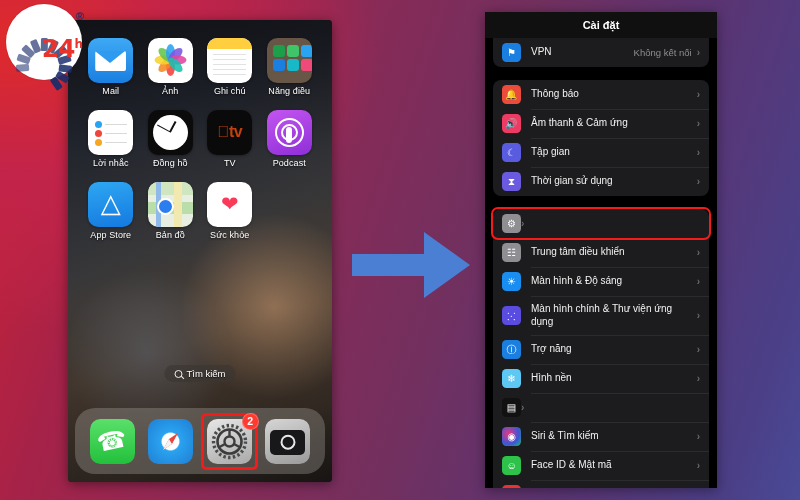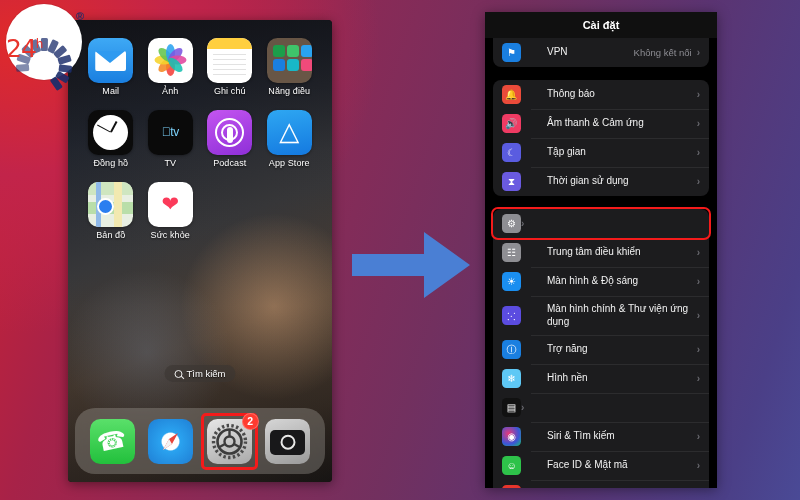--- a/index.html
+++ b/index.html
@@ -18,22 +18,22 @@
     border-radius:50%; background:#fff; z-index:40;
     box-shadow:0 0 0 1px rgba(0,0,0,.06);
   }
   .logo .dial { position:absolute; inset:0; }
   .logo .tick {
     position:absolute; left:50%; top:50%; width:7px; height:13px;
     background:#1b2d6b; border-radius:1.5px;
     transform-origin:50% 28px;
   }
   .logo .txt {
-    position:absolute; left:0; right:0; bottom:17px; text-align:left;
-    color:#e8342c; font-size:25px; font-weight:400; letter-spacing:-1px;
+    position:absolute; left:0; right:0; bottom:17px; text-align:right;
+    color:#e8342c; font-size:25px; font-weight:700; letter-spacing:-1px;
     font-family:"DejaVu Sans", sans-serif;
   }
   .logo .txt sup { font-size:12px; vertical-align:super; }
   .logo .reg {
     position:absolute; right:-2px; top:6px; color:#1b2d6b;
     font-size:11px; font-weight:700;
   }
 
   
   .phone {
@@ -106,21 +106,21 @@
   .i-remind .bar { position:absolute; left:17px; right:6px; height:1.5px; background:#d9d9d9; }
 
   .i-clock { background:#0b0b0b; }
   .i-clock .face {
     position:absolute; left:5px; top:5px; width:35px; height:35px;
     border-radius:50%; background:#fff;
   }
   .i-clock .hand { position:absolute; left:50%; top:50%; background:#111; transform-origin:50% 100%; }
 
   .i-tv { background:#0a0a0a; display:flex; align-items:center; justify-content:center; }
-  .i-tv .t { color:#7dd3fc; font-size:12px; font-weight:400; letter-spacing:-.5px; }
+  .i-tv .t { color:#c2410c; font-size:16px; font-weight:700; letter-spacing:-.5px; }
 
   .i-pod { background:linear-gradient(160deg,#c455f0,#8e2fd8); }
   .i-pod .ring { position:absolute; border:2.2px solid #fff; border-radius:50%; }
   .i-pod .mic { position:absolute; left:50%; margin-left:-3px; width:6px; background:#fff; border-radius:3px; }
 
   .i-appstore { background:linear-gradient(170deg,#2ea7f2,#1479e0); }
   .i-appstore .a { position:absolute; color:#fff; font-size:26px; left:50%; top:50%; transform:translate(-50%,-52%); font-weight:400; }
 
   .i-maps { background:#e8efe2; }
   .i-maps .seg { position:absolute; }
@@ -193,21 +193,21 @@
   .row { display:flex; align-items:center; height:29px; padding:0 9px; position:relative; }
   .row + .row::before {
     content:""; position:absolute; left:38px; right:0; top:0; height:1px; background:#2c2c2e;
   }
   .row.tall { height:39px; }
   .r-ico {
     width:19px; height:19px; border-radius:4.5px; flex:0 0 19px;
     display:flex; align-items:center; justify-content:center;
     font-size:10px; color:#fff; overflow:hidden; position:relative;
   }
-  .r-lbl { margin-left:26px; font-size:10px; color:#f2f2f2; line-height:1.25; flex:1; }
+  .r-lbl { margin-left:10px; font-size:10px; color:#f2f2f2; line-height:1.25; flex:1; }
   .r-val { font-size:9.5px; color:#8d8d93; margin-right:5px; }
   .chev { color:#6a6a70; font-size:10px; font-weight:600; }
 
   .hl-wrap { position:relative; margin:0 8px; }
   .hl-box {
     position:absolute; left:-2px; right:-2px; top:-2px; bottom:-2px;
     border:2.4px solid #f41b1b; border-radius:7px; pointer-events:none; z-index:5;
   }
   .hl-wrap .group { margin:0; }
 </style>
@@ -270,20 +270,31 @@
           <div class="mini" style="left:6px;top:7px;background:#1c9e4a"></div>
           <div class="mini" style="left:20px;top:7px;background:#3fc46a"></div>
           <div class="mini" style="left:34px;top:7px;background:#2aa3f0"></div>
           <div class="mini" style="left:6px;top:21px;background:#1a7fe0"></div>
           <div class="mini" style="left:20px;top:21px;background:#18b8c8"></div>
           <div class="mini" style="left:34px;top:21px;background:#f04a7a"></div>
         </div>
         <div class="lbl">Năng điều</div>
       </div>
       <div class="app">
+        <div class="ico i-remind">
+          <div class="dot" style="top:11px;background:#2aa3f0"></div>
+          <div class="bar" style="top:14px"></div>
+          <div class="dot" style="top:20px;background:#f0453a"></div>
+          <div class="bar" style="top:23px"></div>
+          <div class="dot" style="top:29px;background:#f5a623"></div>
+          <div class="bar" style="top:32px"></div>
+        </div>
+        <div class="lbl">Lời nhắc</div>
+      </div>
+      <div class="app">
         <div class="ico i-clock">
           <div class="face"></div>
           <div class="hand" style="width:1.6px;height:12px;margin-left:-.8px;margin-top:-12px;transform:rotate(28deg)"></div>
           <div class="hand" style="width:1.2px;height:15px;margin-left:-.6px;margin-top:-15px;transform:rotate(-62deg)"></div>
         </div>
         <div class="lbl">Đồng hồ</div>
       </div>
       <div class="app">
         <div class="ico i-tv">
           <span class="t">tv</span>

